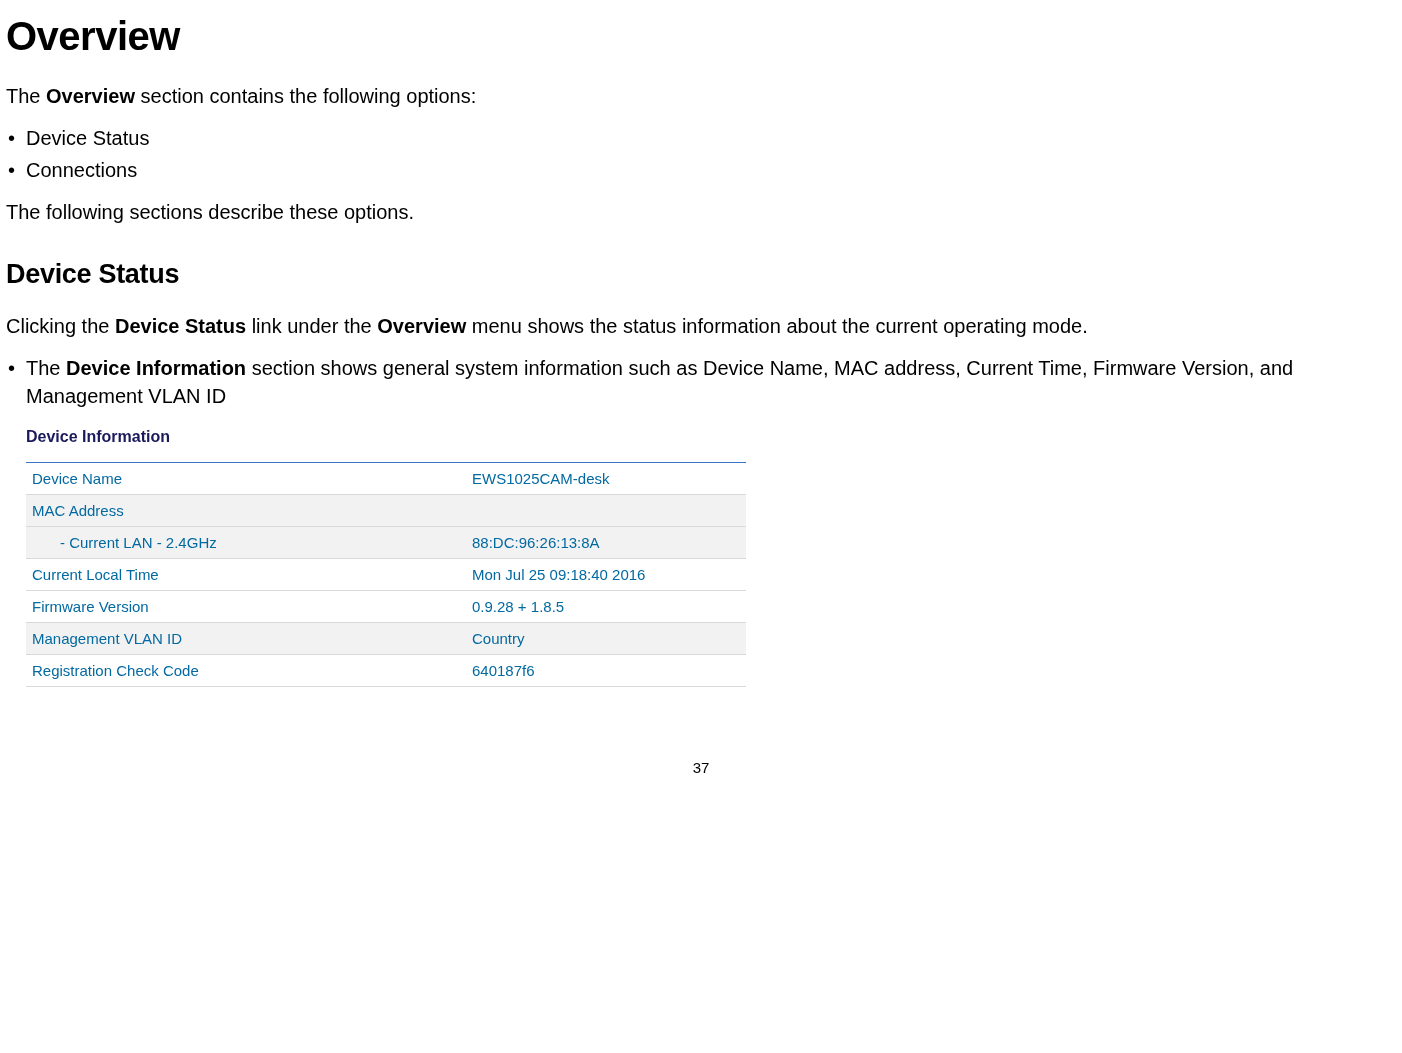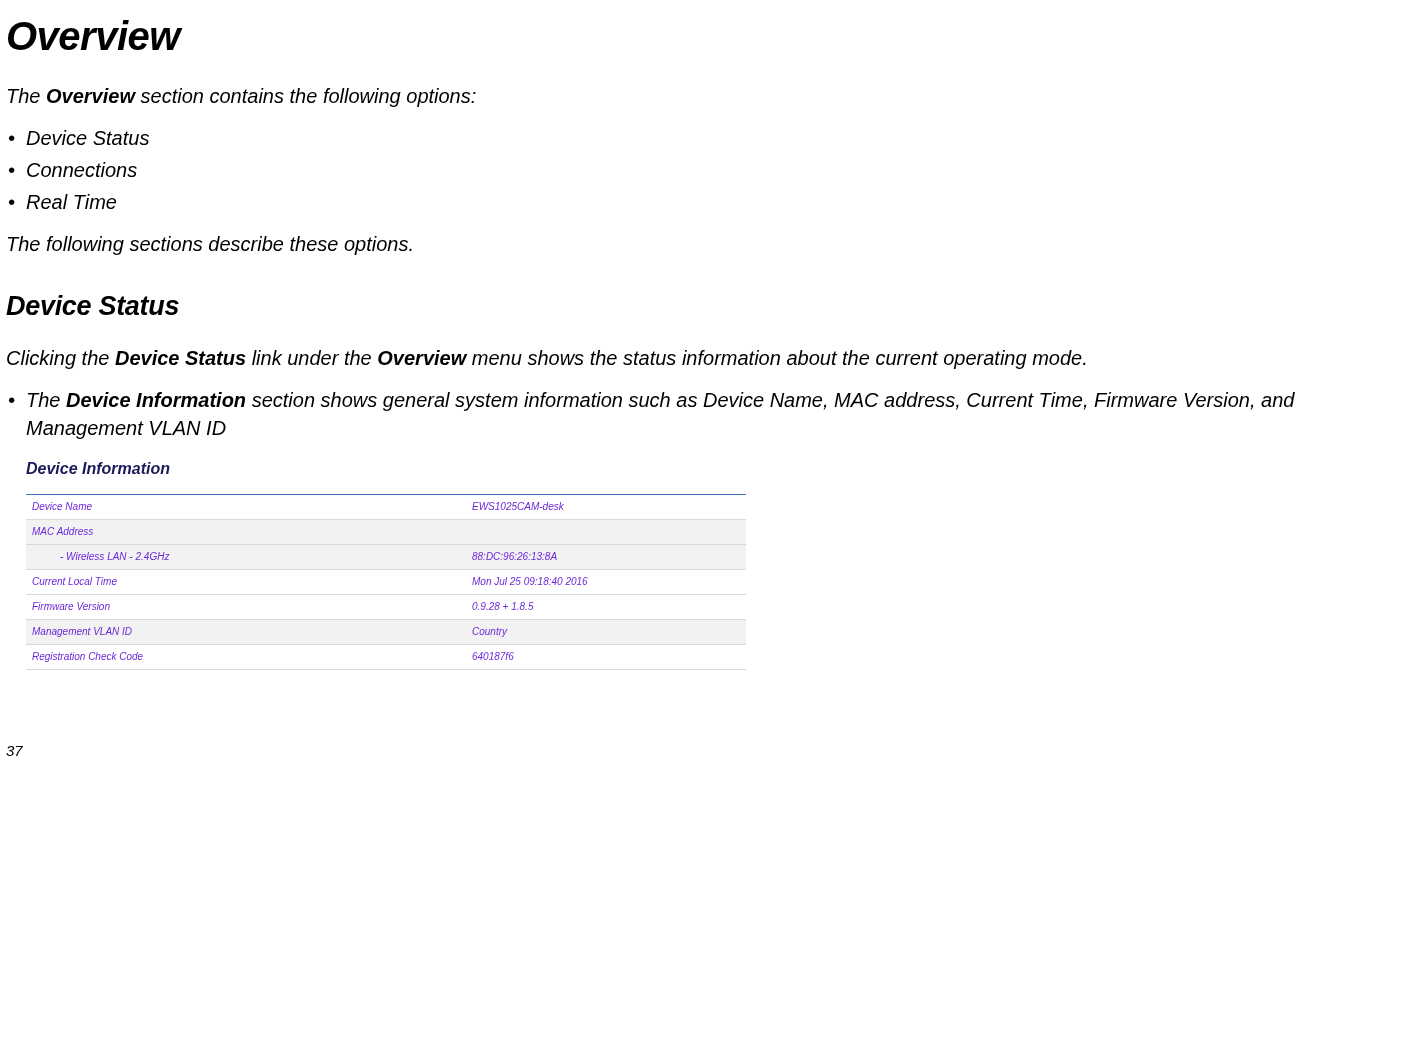--- a/index.html
+++ b/index.html
@@ -1,19 +1,18 @@
 <!DOCTYPE html>
 <html><head>
 <meta charset="utf-8">
 <style>
   * {
     margin: 0;
     padding: 0;
     box-sizing: border-box;
-    font-style: italic;
   }
   body {
     font-family: Arial, Helvetica, sans-serif;
     color: #000;
     background: #fff;
     padding: 8px 6px 20px 6px;
     width: 1402px;
     font-size: 20px;
     line-height: 1.4;
   }
@@ -61,22 +60,22 @@
     font-family: Arial, Helvetica, sans-serif;
     font-weight: 700;
     font-size: 16px;
     color: #1a1a5c;
     margin-bottom: 10px;
   }
   table {
     width: 100%;
     border-collapse: collapse;
     font-family: Arial, Helvetica, sans-serif;
-    font-size: 10px;
-    color: #6d28d9;
+    font-size: 15px;
+    color: #0369a1;
     margin-top: 14px;
   }
   table tr {
     border-top: 1px solid #d9d9d9;
     border-bottom: 1px solid #d9d9d9;
   }
   table tr:first-child {
     border-top: 1px solid #3a74c5;
   }
   table tr.alt {
@@ -86,37 +85,37 @@
     padding: 5px 6px;
     vertical-align: middle;
   }
   table td.label {
     width: 440px;
   }
   table td.sublabel {
     padding-left: 34px;
   }
   .page-number {
+    text-align: center;
     font-size: 15px;
     margin-top: 70px;
   }
 </style>
 </head>
 <body>
 
 <h1>Overview</h1>
 
 <p>
   <span>The </span><strong>Overview</strong><span> section contains the following options:</span>
 </p>
 
 <ul>
   <li>Device Status</li>
   <li>Connections</li>
-  <li>Real Time</li>
 </ul>
 
 <p>The following sections describe these options.</p>
 
 <h2>Device Status</h2>
 
 <p>
   <span>Clicking the </span><strong>Device Status</strong><span> link under the </span><strong>Overview</strong><span> menu shows the status information about the current operating mode.</span>
 </p>
 
@@ -132,21 +131,21 @@
     <tbody id="table-body">
         <tr>
           <td class="label">Device Name</td>
           <td>EWS1025CAM-desk</td>
         </tr>
         <tr class="alt">
           <td class="label">MAC Address</td>
           <td></td>
         </tr>
         <tr class="alt">
-          <td class="label sublabel">- Wireless LAN - 2.4GHz</td>
+          <td class="label sublabel">- Current LAN - 2.4GHz</td>
           <td>88:DC:96:26:13:8A</td>
         </tr>
         <tr>
           <td class="label">Current Local Time</td>
           <td>Mon Jul 25 09:18:40 2016</td>
         </tr>
         <tr>
           <td class="label">Firmware Version</td>
           <td>0.9.28 + 1.8.5</td>
         </tr>

